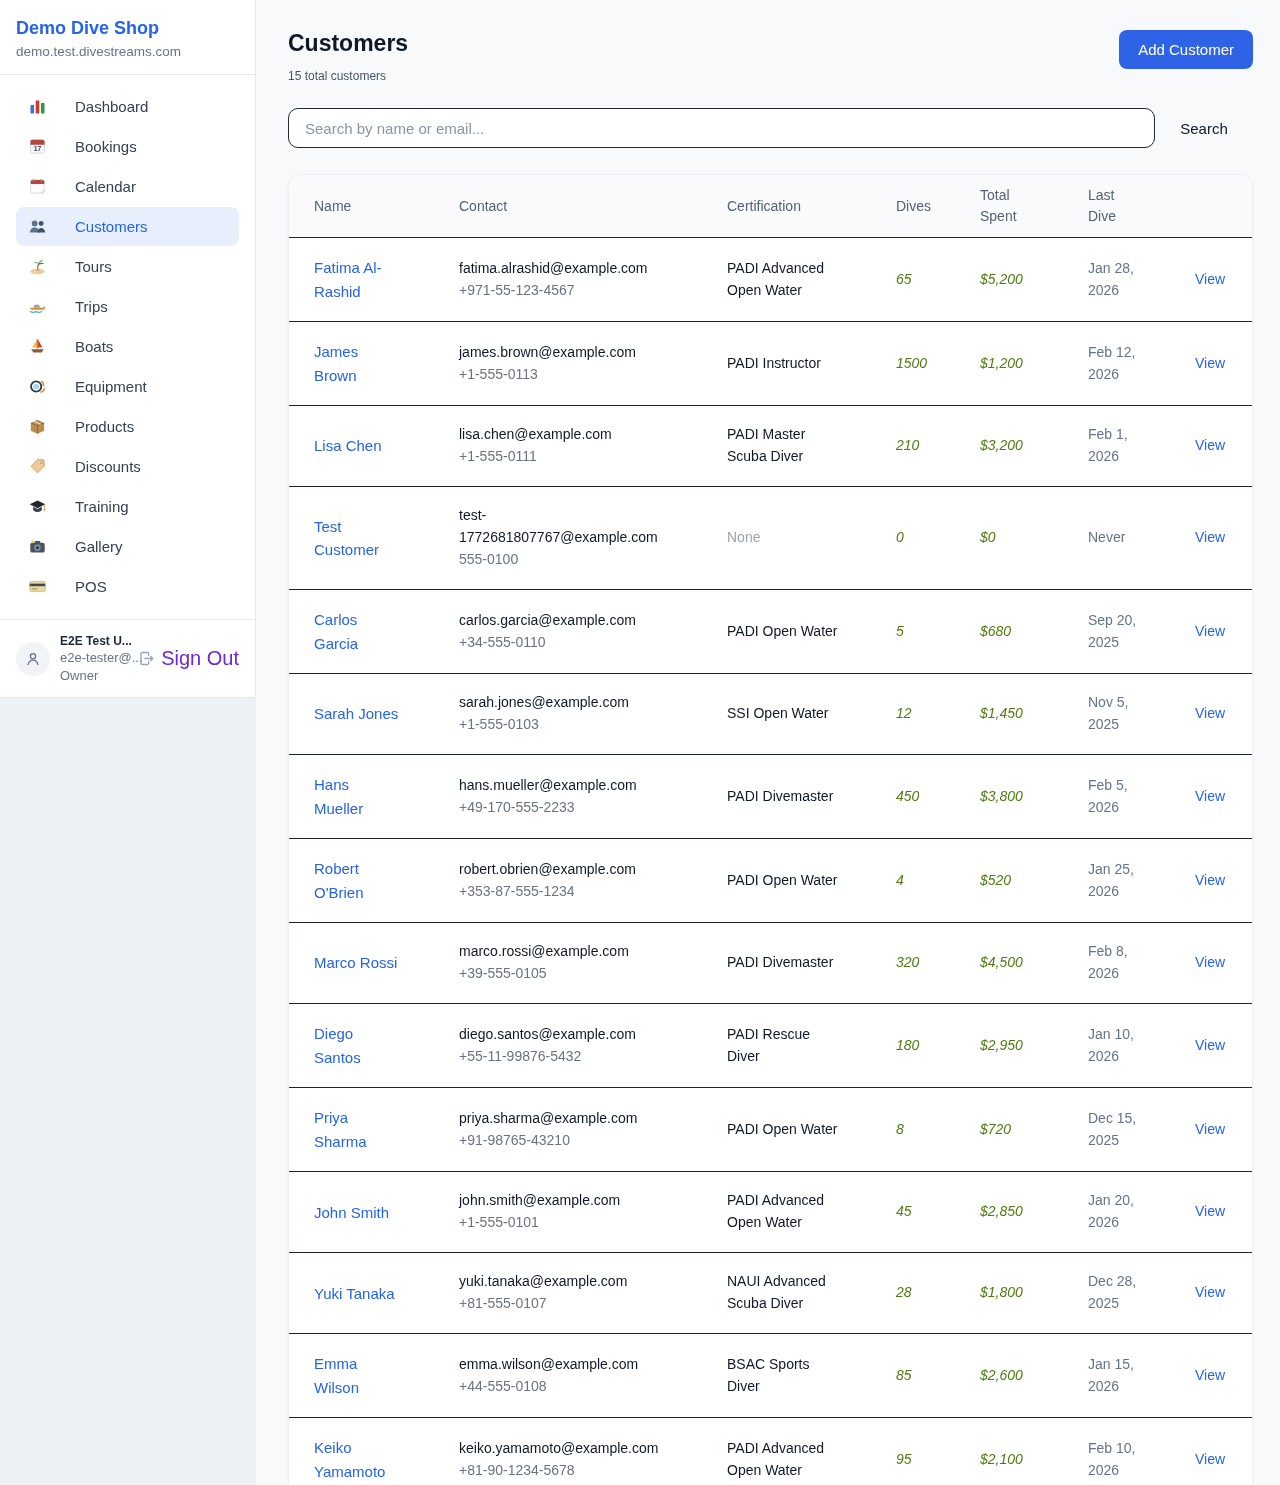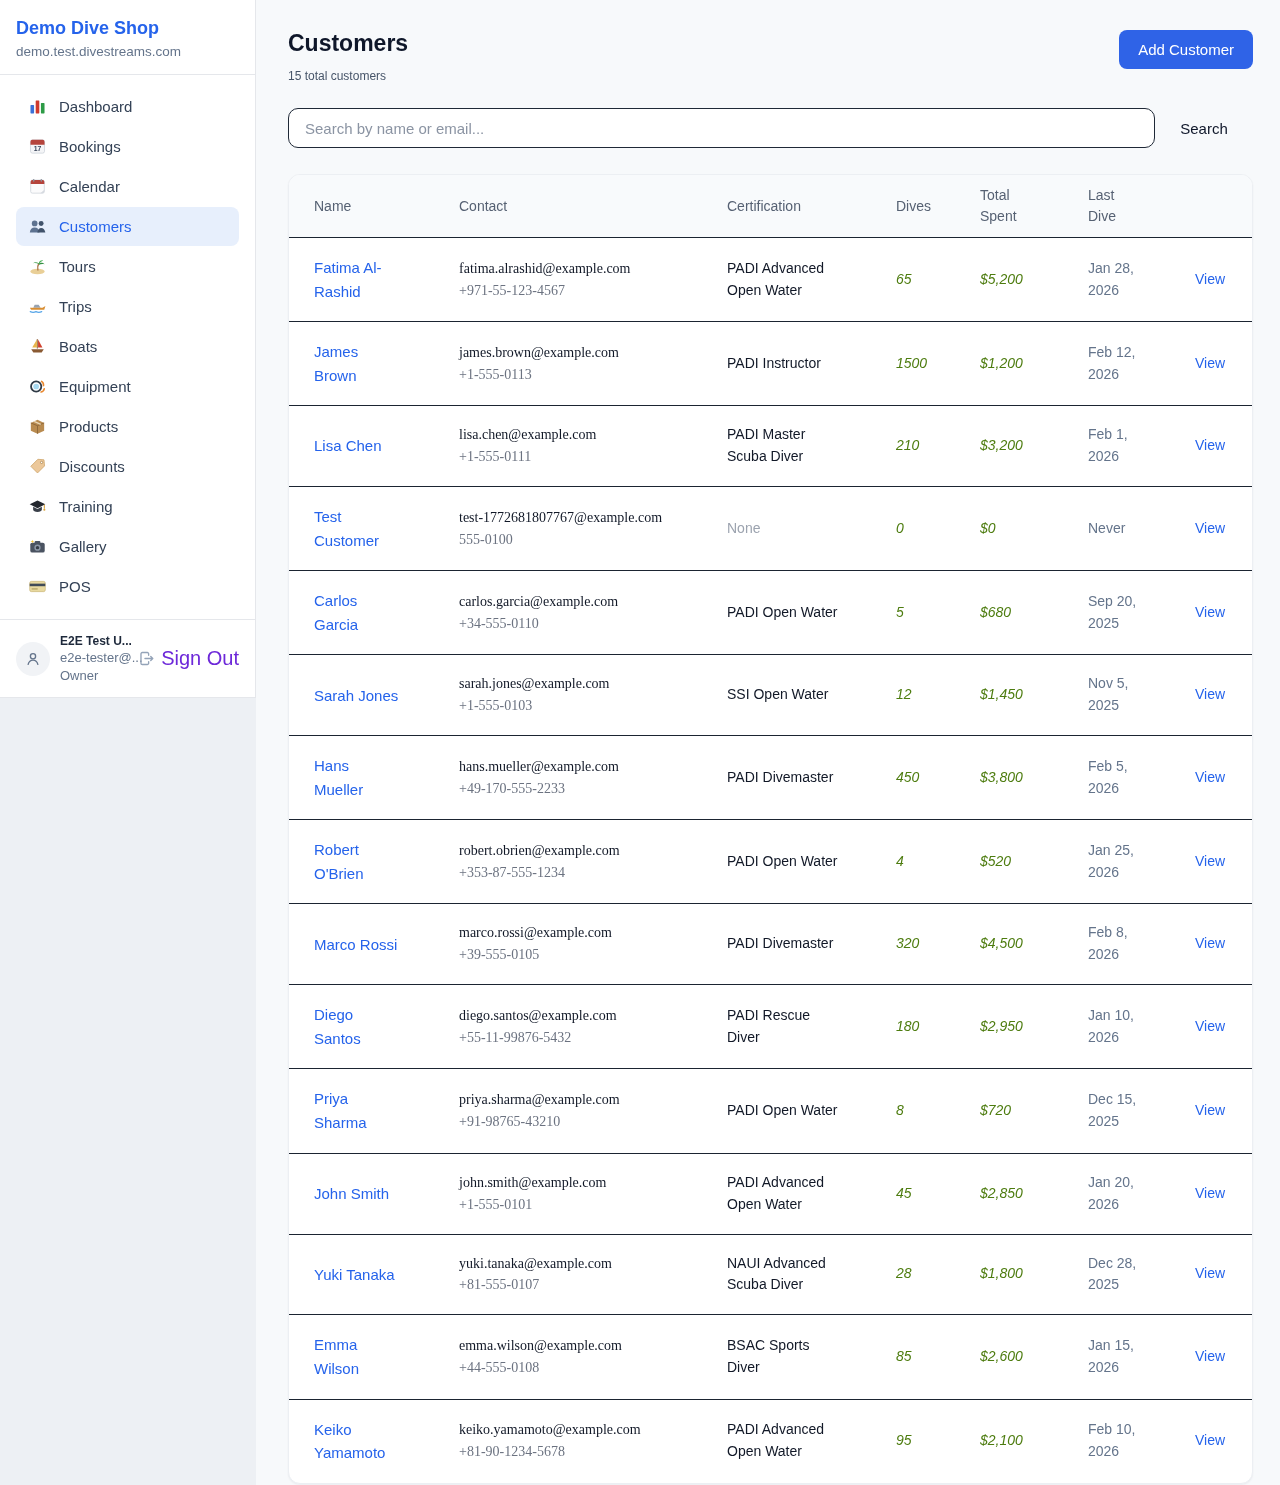--- a/index.html
+++ b/index.html
@@ -17,21 +17,21 @@
     width: 256px; flex: 0 0 256px;
     background: #ffffff;
     border-right: 1px solid #e5e7eb;
     border-bottom: 1px solid #e5e7eb;
   }
   .sidebar-header { padding: 18px 16px 15px; border-bottom: 1px solid #e5e7eb; }
   .shop-title { color: #2563eb; font-size: 18px; font-weight: bold; margin-bottom: 5px; }
   .shop-domain { color: #64748b; font-size: 13.5px; }
   .nav { padding: 12px 16px; }
   .nav-item {
-    display: flex; align-items: center; gap: 12px;
+    display: flex; align-items: center; gap: 28px;
     padding: 10px 12px; border-radius: 8px;
     font-size: 15px; color: #334155; cursor: pointer;
     margin-bottom: 1px;
   }
   .nav-item .icon { width: 19px; height: 19px; display: inline-flex; align-items: center; justify-content: center; flex: 0 0 19px; }
   .nav-item .icon svg { width: 19px; height: 19px; }
   .nav-item.active { background: #e7effc; color: #2563eb; font-weight: 500; }
   .sidebar-footer {
     border-top: 1px solid #e5e7eb;
     padding: 13px 16px; display: flex; align-items: center; gap: 10px;
@@ -88,21 +88,21 @@
   }
   th:first-child, td:first-child { padding-left: 25px; }
   th .narrow-total { display: block; max-width: 42px; }
   th .narrow-last { display: block; max-width: 38px; }
   tbody tr { border-top: 1px solid #1b2431; }
   td { padding: 18px 8px 18px 0; vertical-align: middle; font-size: 14px; line-height: 1.57; }
   .name-link {
     color: #2563eb; font-weight: 500; font-size: 15px; text-decoration: none;
     display: block; max-width: 88px; cursor: pointer;
   }
-  .contact-wrap { max-width: 208px; overflow-wrap: break-word; font-family: Liberation Serif, serif; }
+  .contact-wrap { max-width: 208px; overflow-wrap: break-word; }
   .email { color: #111827; }
   .phone { color: #6b7280; }
   .cert { color: #111827; display: block; max-width: 112px; }
   .cert.muted { color: #9ca3af; }
   .td-dives, .td-spent { color: #4d7c0f; font-style: italic; }
   .last { color: #64748b; display: block; max-width: 58px; }
   .view-link { color: #2563eb; text-decoration: none; cursor: pointer; }
 </style>
 </head>
 <body>

